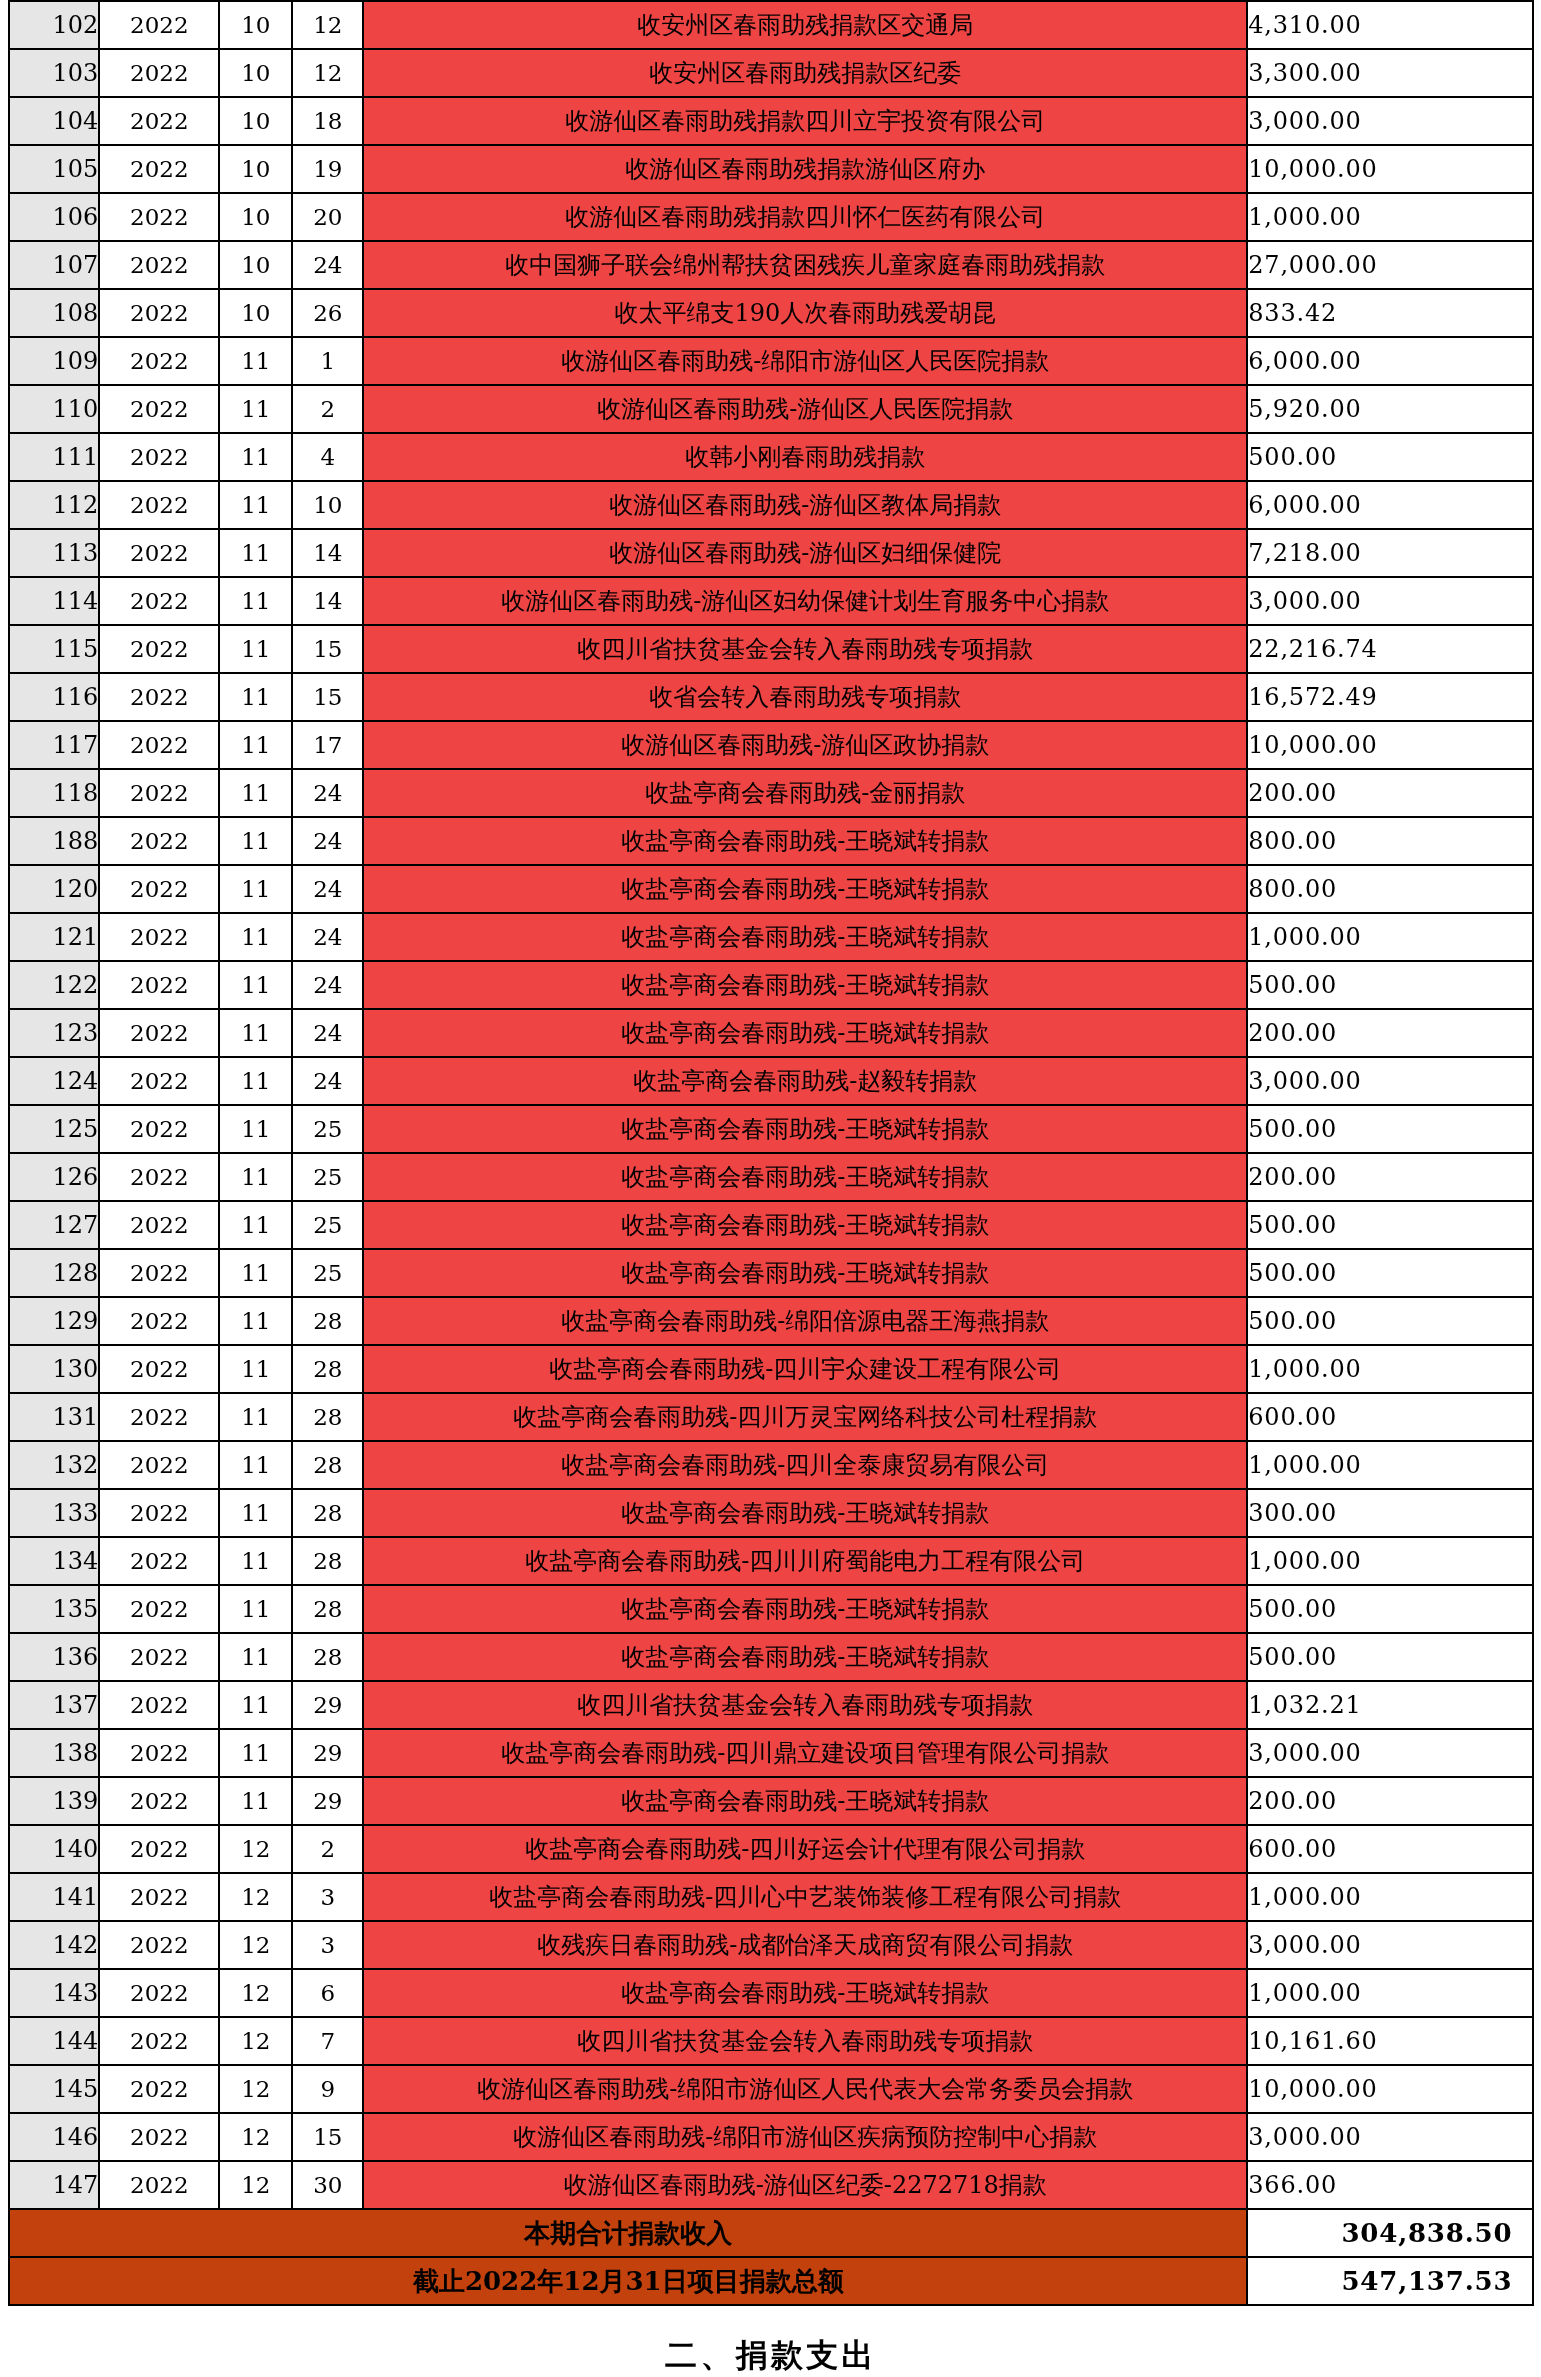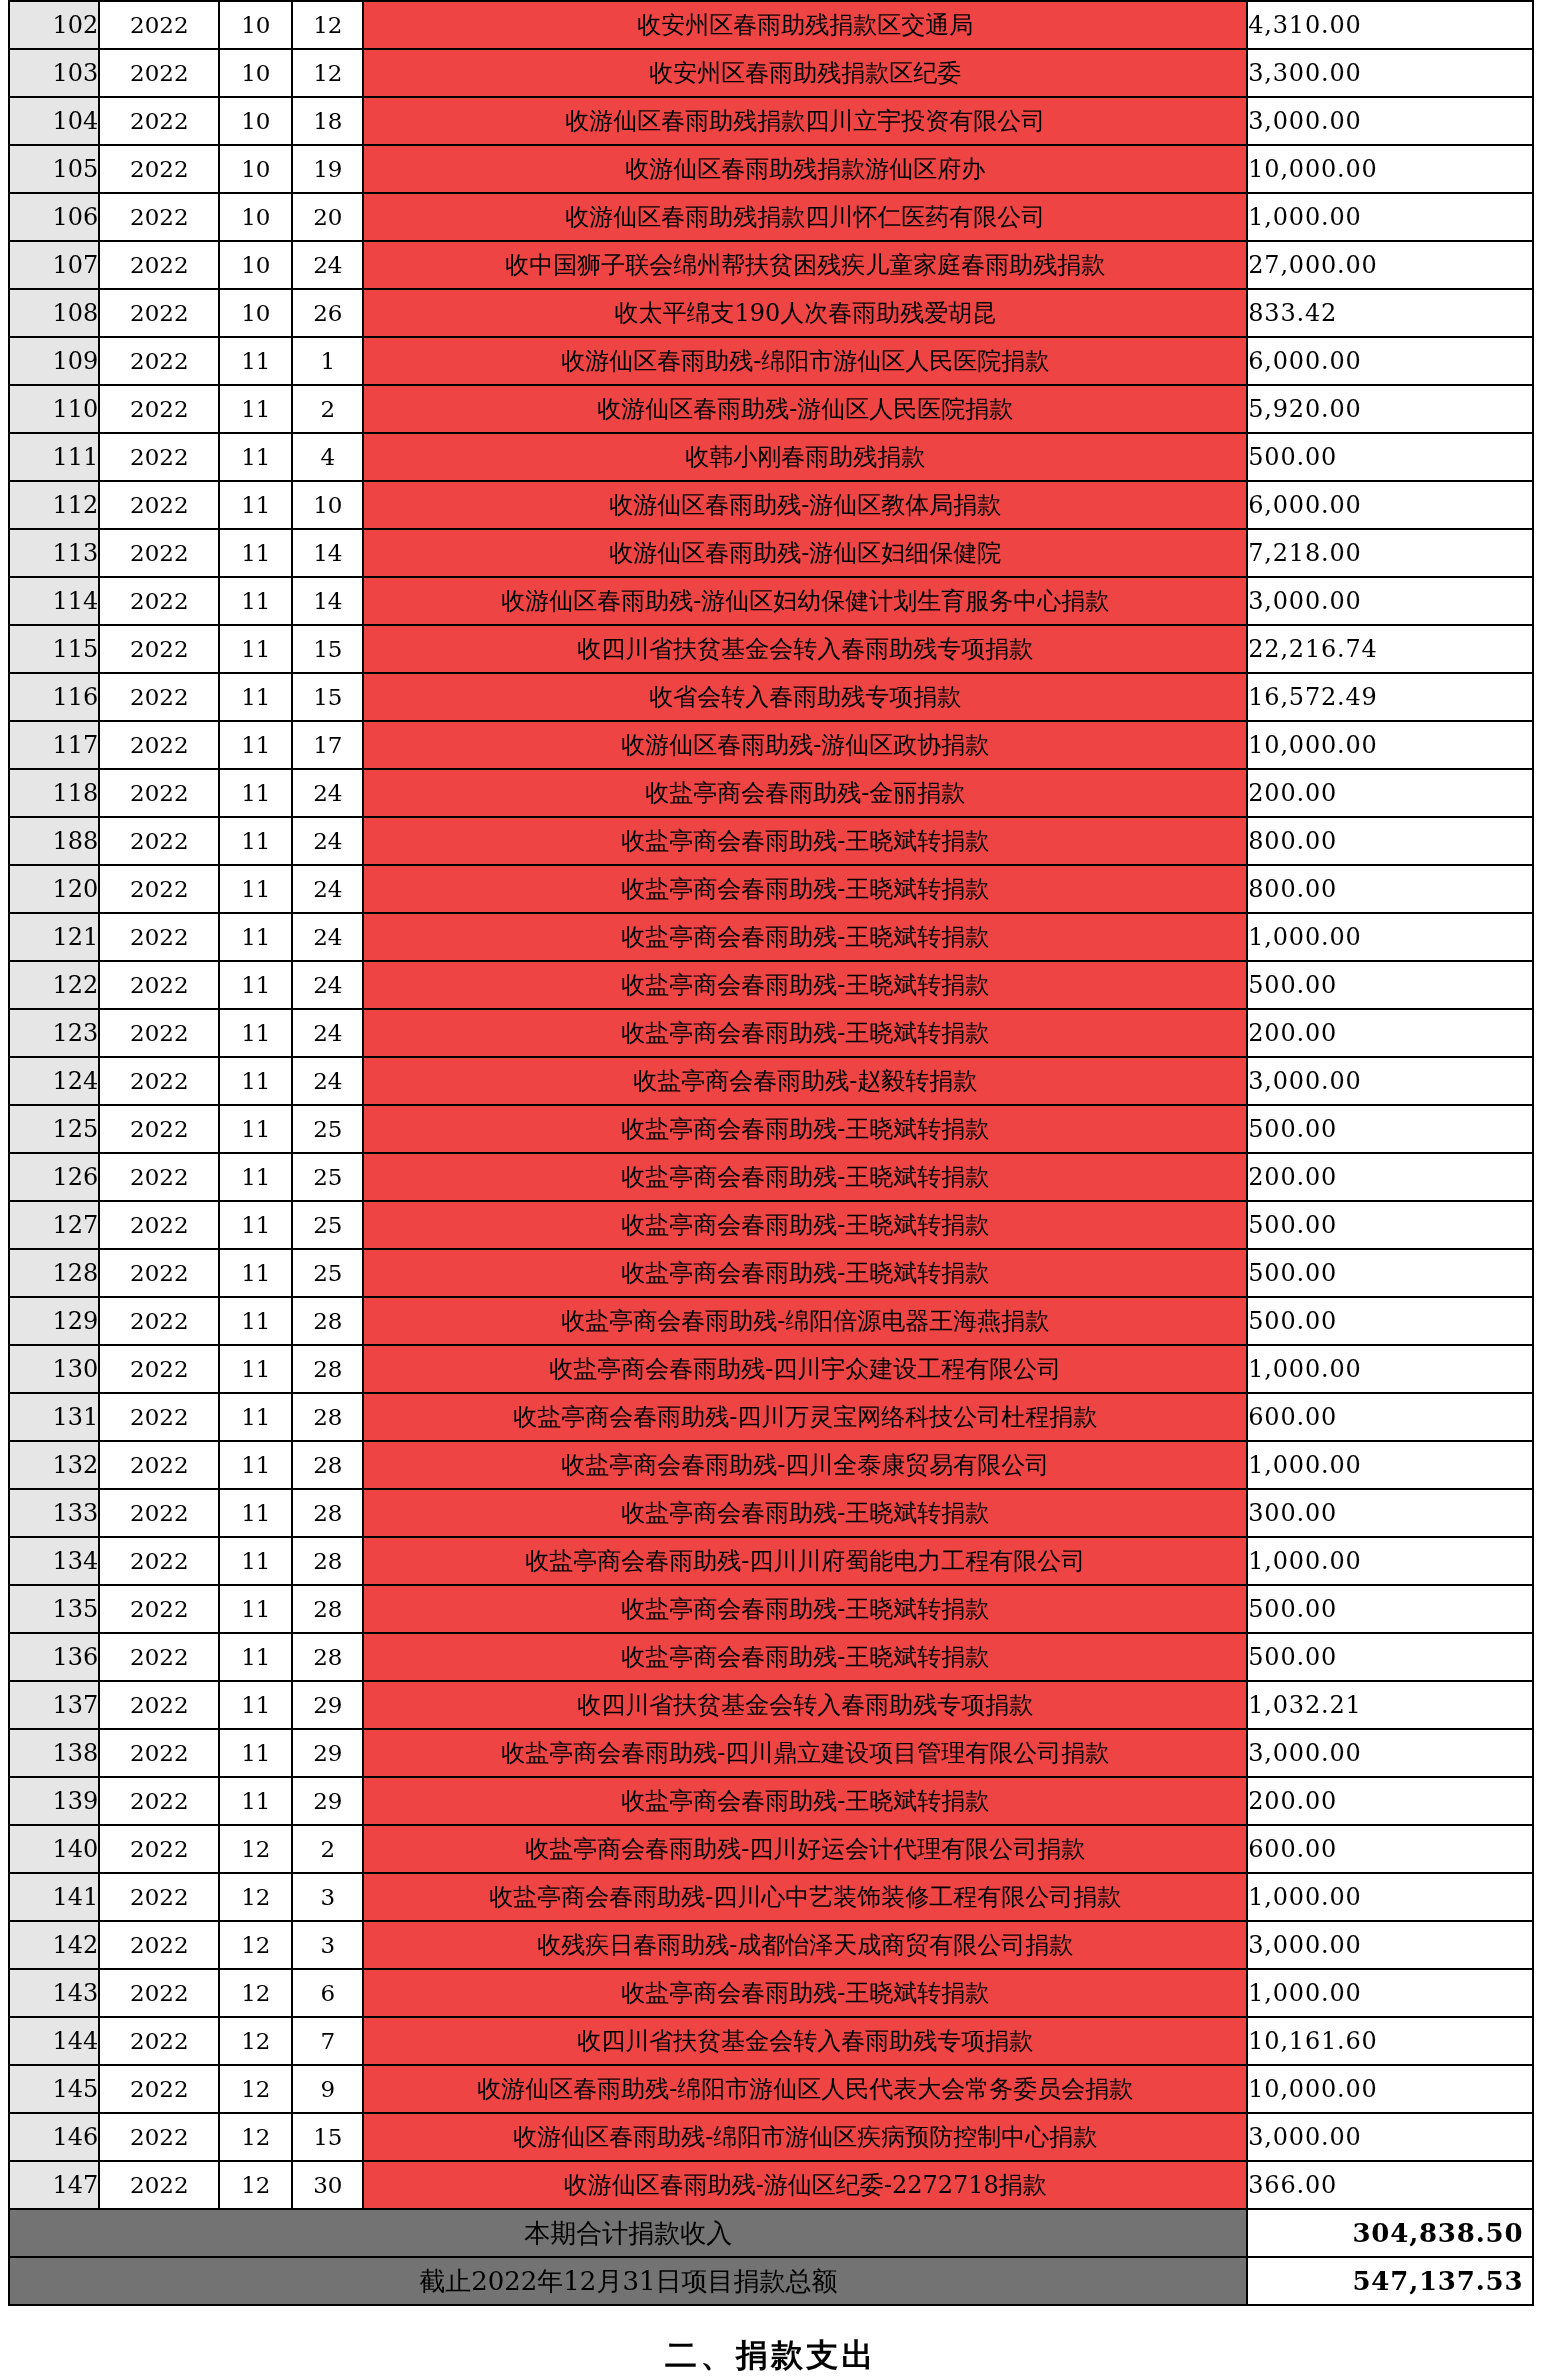--- a/index.html
+++ b/index.html
@@ -60,31 +60,31 @@
     padding: 0 3.3px;
   }
   .cell-amt {
     background: #ffffff;
     font-size: 24px;
     padding-right: 18px;
     letter-spacing: 0.8px;
   }
 
   .row-total td.total-label {
-    background: #737373;
+    background: #c2410c;
     text-align: center;
     font-size: 26px;
-    font-weight: normal;
+    font-weight: bold;
   }
   .row-total td.total-amt {
     background: #ffffff;
     text-align: right;
     font-size: 26px;
     font-weight: bold;
-    padding-right: 9px;
+    padding-right: 20px;
     letter-spacing: 0.8px;
   }
 
   .section-title {
     text-align: center;
     font-size: 32px;
     font-weight: bold;
     letter-spacing: 3.3px;
     padding: 28px 0 23px 0;
     font-family: "DejaVu Serif", "Liberation Serif", serif;

